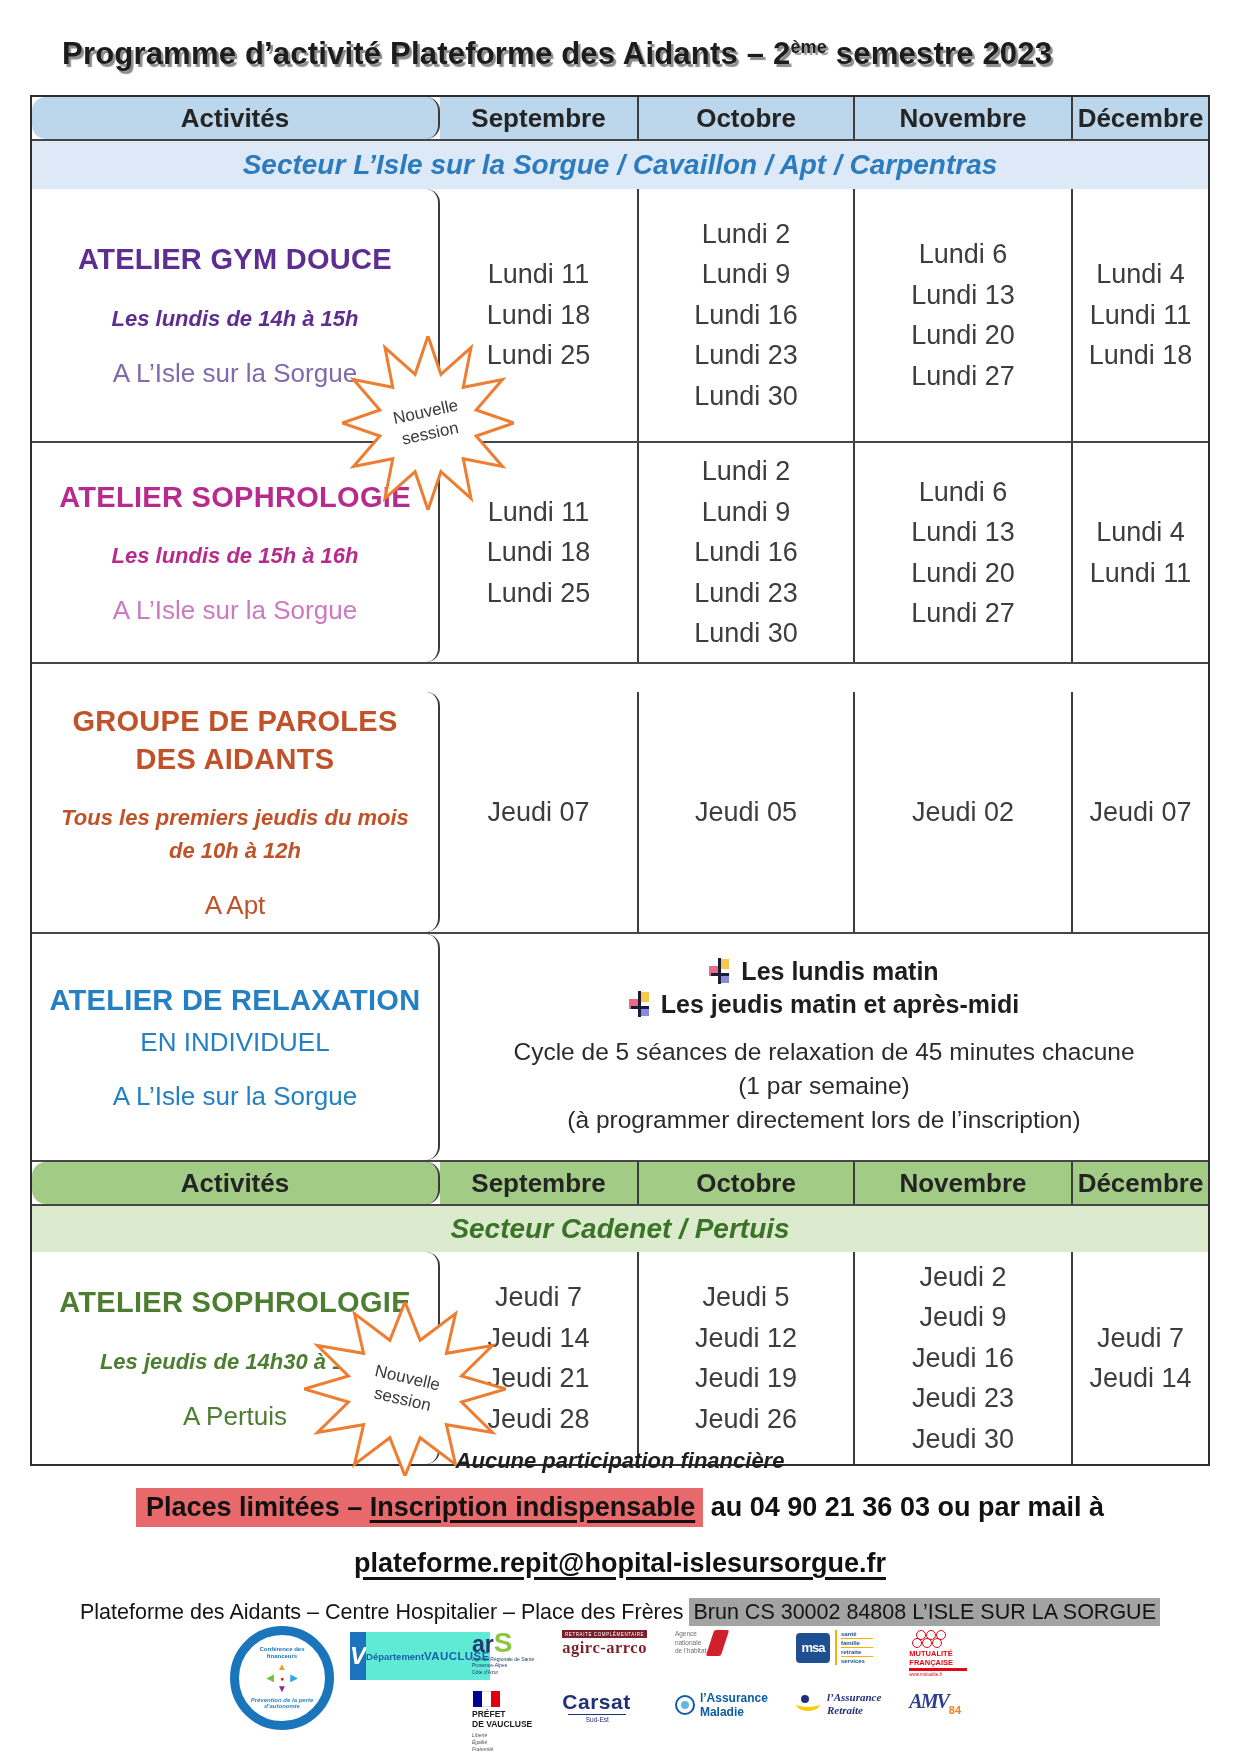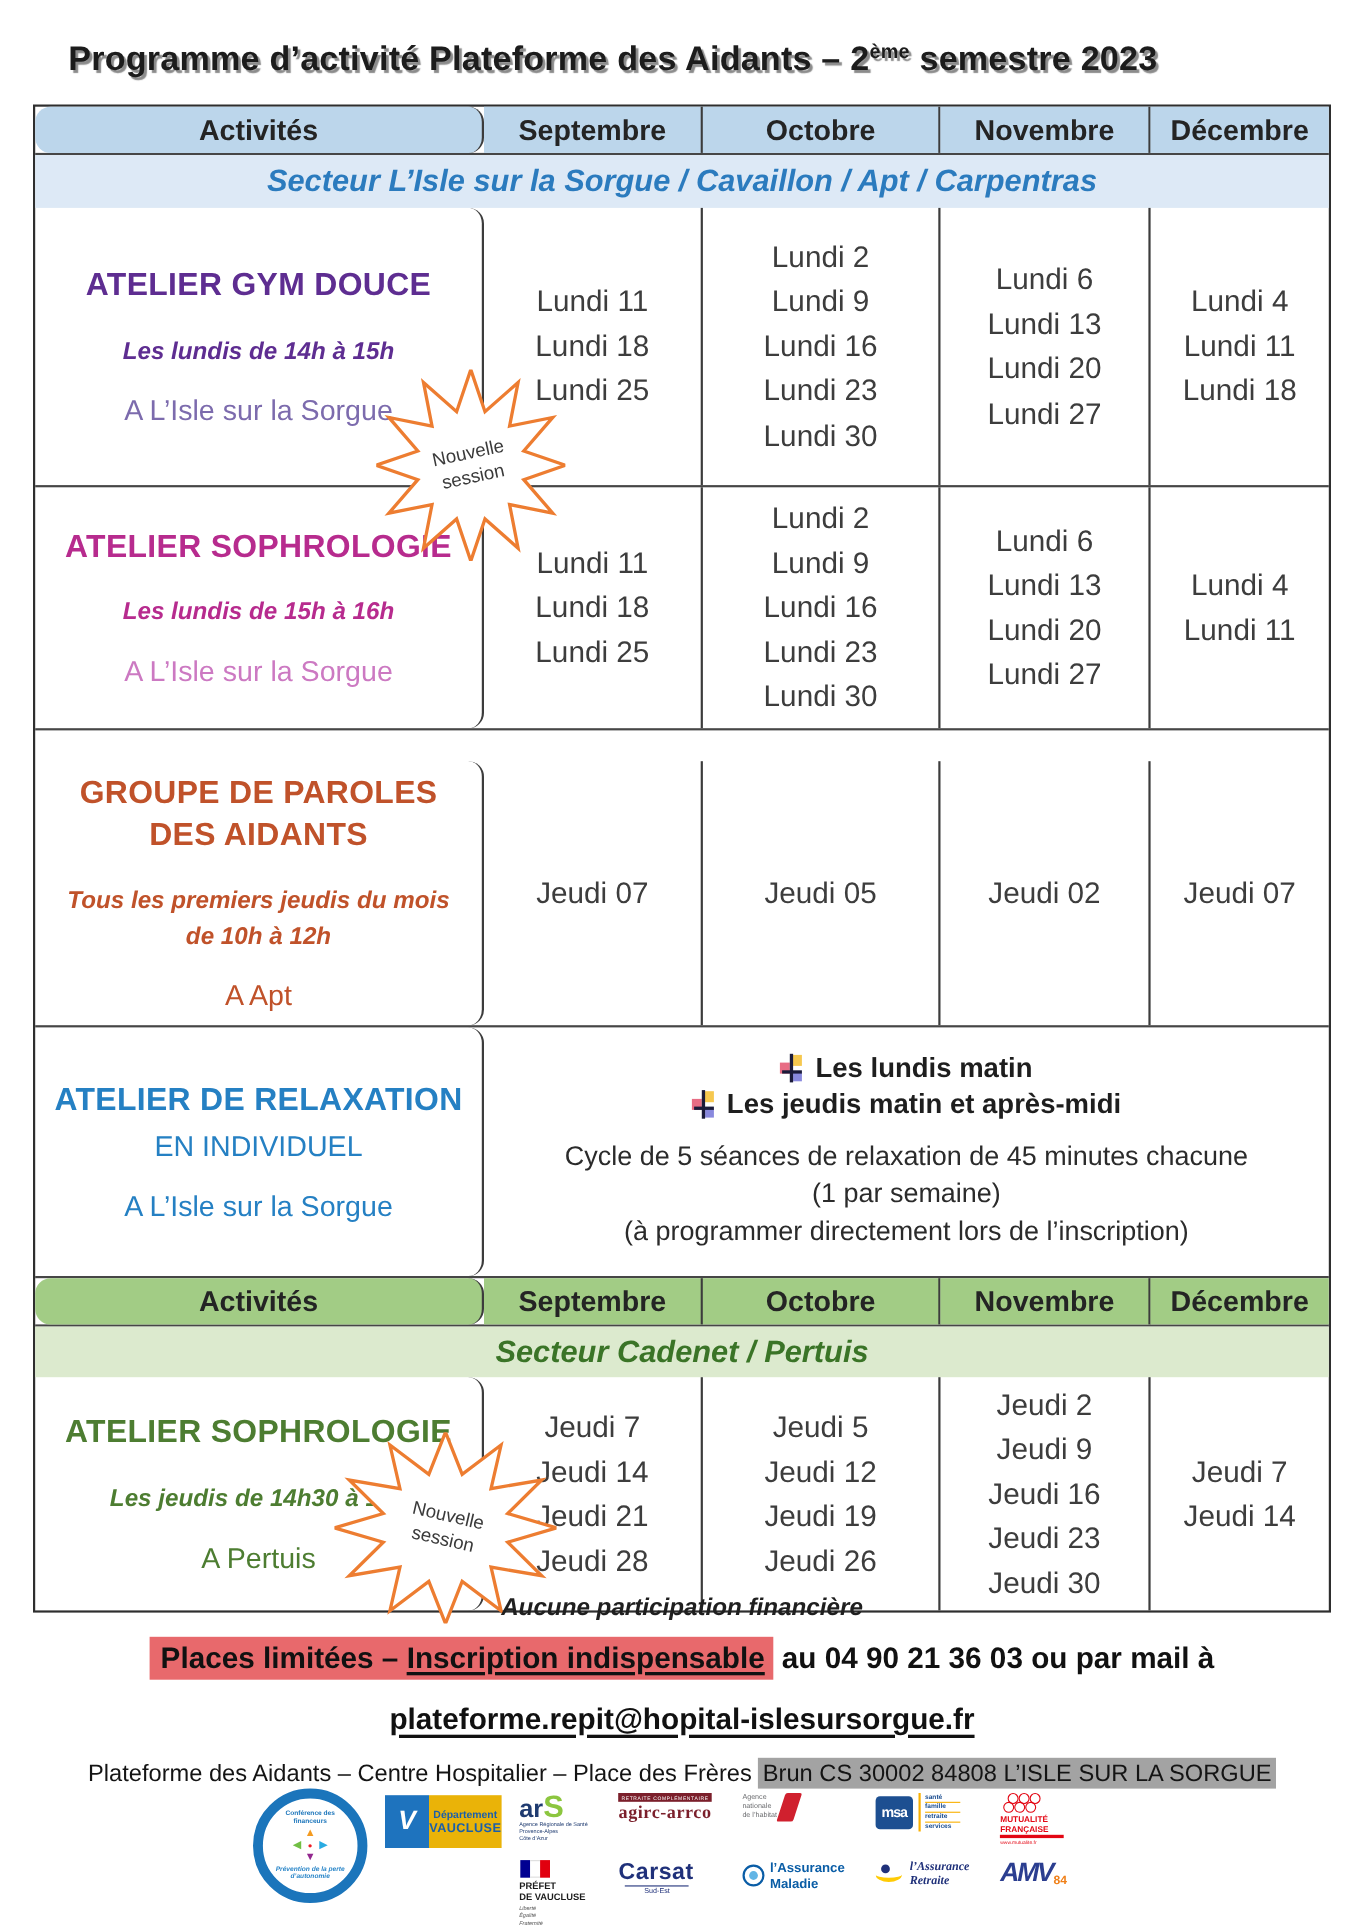--- a/index.html
+++ b/index.html
@@ -11,21 +11,21 @@
   .doc-title{position:absolute;top:36px;left:62px;font-size:31px;font-weight:bold;color:#1c1c1c;
              letter-spacing:.2px;text-shadow:2.5px 2.5px 1px rgba(110,110,110,.8);}
   .doc-title sup{font-size:18px;}
 
   
   .tbl{position:absolute;left:30px;top:95px;width:1180px;border:2.5px solid #2e2e2e;box-sizing:border-box;}
   .row{display:flex;border-bottom:2px solid #464646;}
   .row:last-child{border-bottom:none;}
   .cell{box-sizing:border-box;}
   .vb{border-right:2px solid #3c3c3c;}
-  .c1{width:408px;border-radius:14px;} .c2{width:199px;text-align:right;} .c3{width:216px;} .c4{width:191px;} .c5{flex:1;}
+  .c1{width:408px;border-radius:14px;} .c2{width:199px;text-align:right;} .c3{width:216px;} .c4{width:218px;} .c5{flex:1;}
 
   .head{height:42px;}
   .head .cell{display:flex;align-items:center;justify-content:center;font-size:26px;font-weight:bold;color:#242424;}
   .head.blue .cell{background:#BCD6EB;}
   .head.green .cell{background:#A2CC85;}
 
   .sectionrow{height:48px;display:flex;align-items:center;justify-content:center;
               font-size:28px;font-weight:bold;font-style:italic;}
   .sectionrow.blue{background:#DDE9F6;color:#2B7BBE;}
   .sectionrow.green{background:#DCEACE;color:#3A7427;height:46px;}
@@ -91,21 +91,21 @@
   .motif{display:grid;grid-template-columns:repeat(3,12px);grid-auto-rows:11px;justify-items:center;align-items:center;}
   .motif span{font-size:10px;line-height:1;}
   .m-up::before{content:"▲";color:#F49B20;}
   .m-dn::before{content:"▼";color:#93278F;}
   .m-lf::before{content:"◀";color:#71BF44;}
   .m-rt::before{content:"▶";color:#29ABE2;}
   .m-ct::before{content:"●";color:#ED1C24;font-size:7px;}
   .vaucluse{width:106px;height:48px;display:flex;margin-top:6px;}
   .vau-left{width:40px;background:#1E73BE;color:#fff;display:flex;align-items:center;justify-content:center;
             font-size:24px;font-weight:bold;font-style:italic;}
-  .vau-right{flex:1;background:#eab308;display:flex;flex-direction:column;align-items:center;justify-content:center;color:#1B5FAA;}
+  .vau-right{flex:1;background:#5eead4;display:flex;flex-direction:row;align-items:center;justify-content:center;color:#1B5FAA;}
   .vau-right .l1{font-size:9.5px;font-weight:bold;}
   .vau-right .l2{font-size:11.5px;font-weight:800;letter-spacing:.4px;}
   .lgrid{display:grid;grid-template-columns:repeat(5,auto);column-gap:28px;row-gap:14px;align-items:start;margin-top:4px;}
   .ars{display:flex;flex-direction:column;}
   .ars .big{font-size:23px;font-weight:800;color:#1F3B70;line-height:.9;}
   .ars .big em{font-style:normal;color:#8CC63F;font-size:28px;}
   .ars .sub{font-size:5px;color:#1F3B70;line-height:1.25;margin-top:1px;}
   .agirc .bar{background:#7B1F2B;color:#fff;font-size:4.5px;text-align:center;padding:1.5px 2px;letter-spacing:.6px;}
   .agirc .name{font-family:"Liberation Serif",serif;font-weight:bold;color:#7B1F2B;font-size:16.5px;letter-spacing:.5px;}
   .anah{display:flex;align-items:center;gap:4px;}
@@ -138,21 +138,21 @@
   .mal .ic{width:20px;height:20px;border-radius:50%;border:2px solid #0A5DA6;position:relative;box-sizing:border-box;}
   .mal .ic::after{content:"";position:absolute;left:4px;top:4px;width:8px;height:8px;border-radius:50%;background:#62B5E5;}
   .mal .t{font-size:12px;font-weight:800;color:#0A5DA6;line-height:1.2;}
   .ret{display:flex;align-items:center;gap:5px;}
   .ret .ic{position:relative;width:26px;height:18px;}
   .ret .ic::before{content:"";position:absolute;left:0;bottom:2px;width:24px;height:10px;
                    border-bottom:4px solid #FFCB05;border-radius:50%;}
   .ret .ic::after{content:"";position:absolute;left:5px;top:0;width:8px;height:8px;border-radius:50%;background:#20317A;}
   .ret .t{font-family:"Liberation Serif",serif;font-style:italic;font-weight:700;font-size:11px;color:#20317A;line-height:1.2;}
   .amv{display:flex;align-items:flex-start;}
-  .amv .t{font-family:Liberation Sans, sans-serif;font-style:italic;font-weight:bold;font-size:24px;
+  .amv .t{font-family:Liberation Serif, serif;font-style:italic;font-weight:bold;font-size:20px;
           color:#2B3E90;letter-spacing:-2px;line-height:1;}
   .amv .n{font-size:11px;font-weight:800;color:#F08019;margin-top:13px;margin-left:1px;}
 </style>
 </head>
 <body>
 
 <div class="page">
 
   <div class="doc-title">
     <span>Programme d’activité Plateforme des Aidants – 2</span><sup>ème</sup><span> semestre 2023</span>

